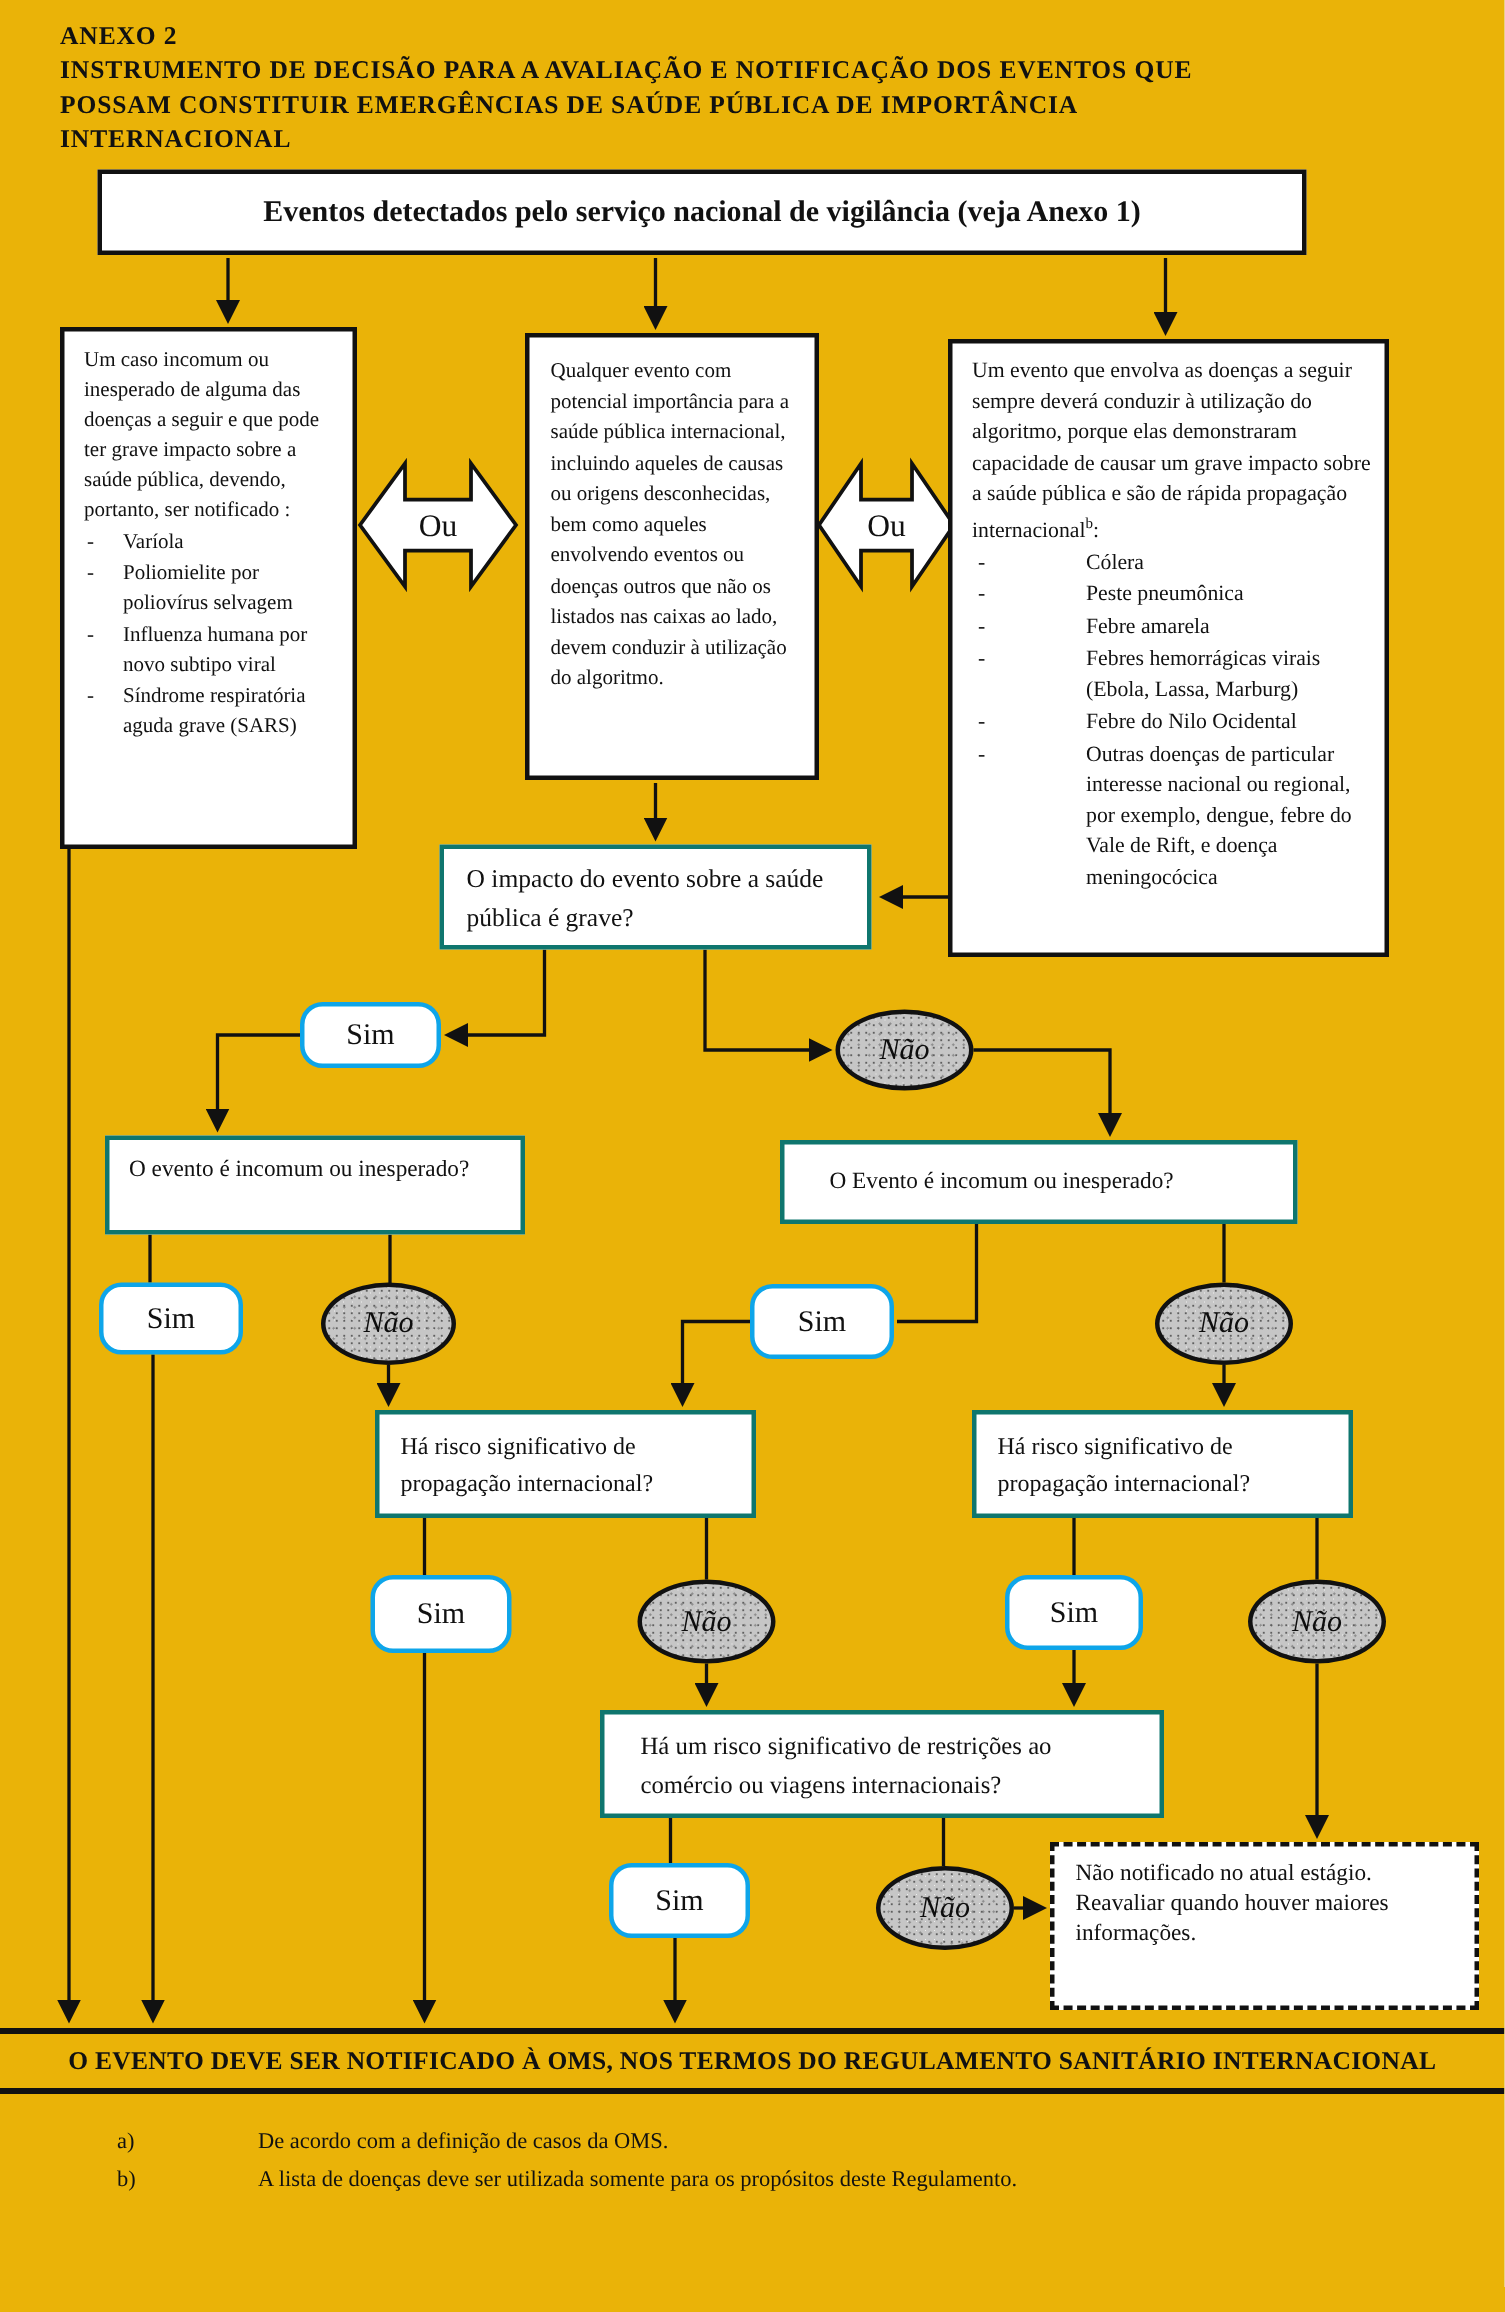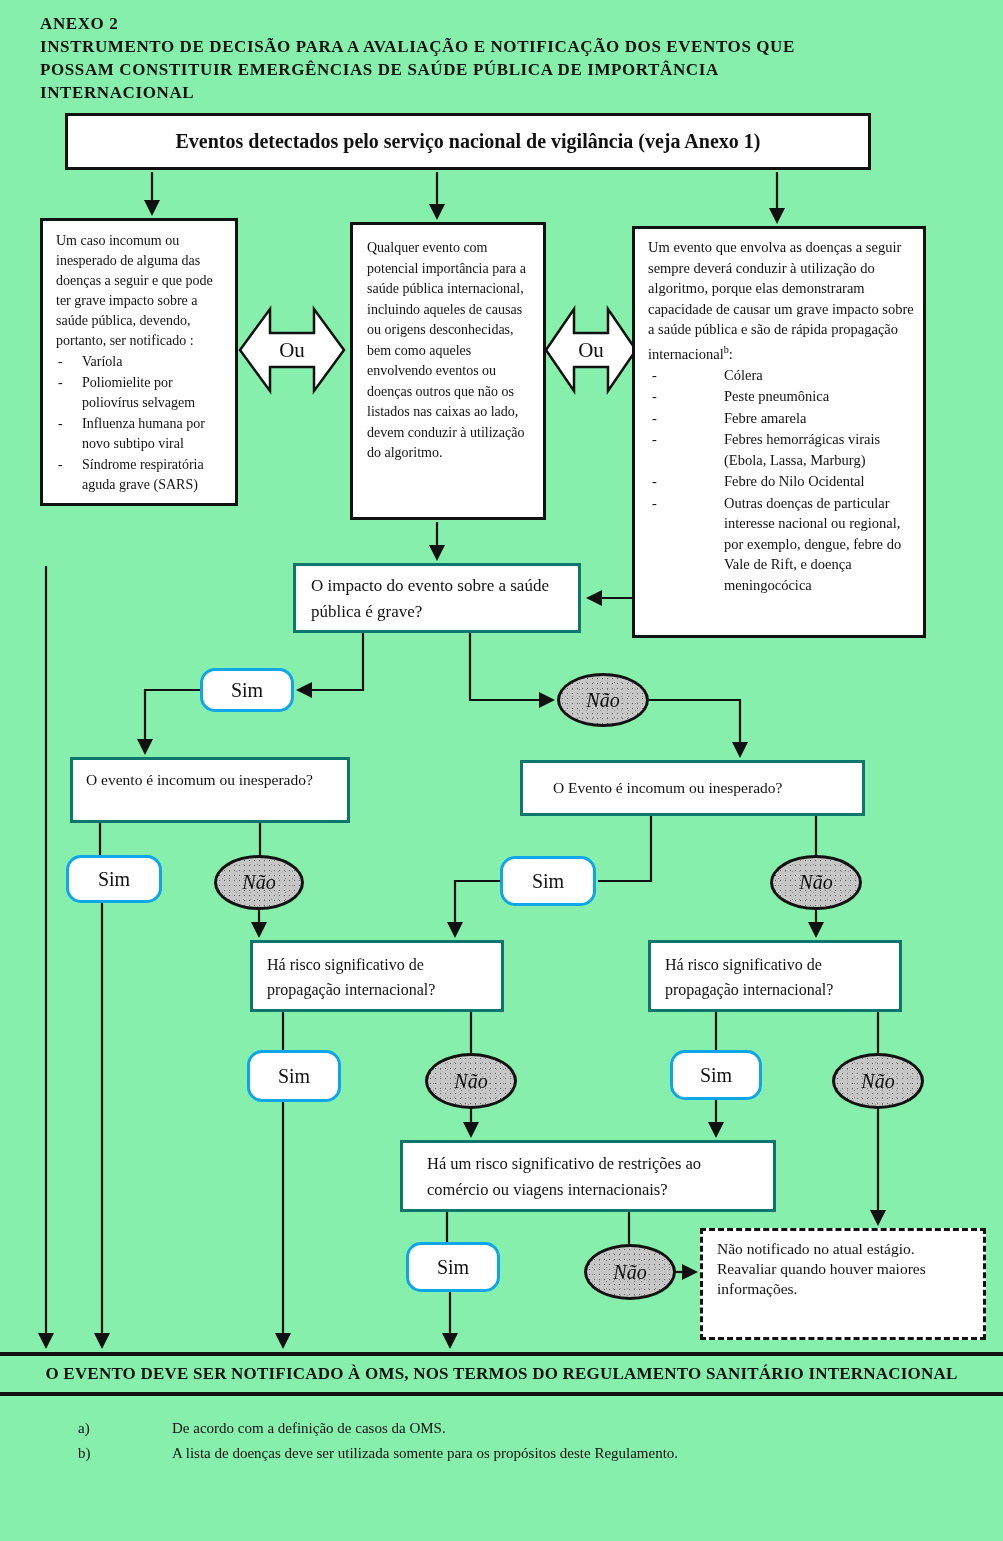--- a/index.html
+++ b/index.html
@@ -1,30 +1,30 @@
 <!DOCTYPE html>
 <html><head>
 <meta charset="utf-8">
 <style>
   html,body{margin:0;padding:0;background:#e8e8e8;}
   #page{
-    position:relative;width:1003px;height:1541px;background:#86efac;
+    position:relative;width:1003px;height:1541px;background:#eab308;
     font-family:"Liberation Serif","DejaVu Serif",serif;color:#111;
     margin:0 auto;overflow:hidden;
   }
   #connectors{position:absolute;left:0;top:0;z-index:1;pointer-events:none;}
   .abs{position:absolute;z-index:2;box-sizing:border-box;}
   .heading{left:40px;top:12px;width:920px;font-weight:bold;font-size:17px;line-height:23px;letter-spacing:0.6px;}
   .topbox{
     left:65px;top:113px;width:806px;height:57px;border:3px solid #111;background:#fff;
     display:flex;align-items:center;justify-content:center;
     font-weight:bold;font-size:20px;
   }
   .bigbox{border:3px solid #111;background:#fff;font-size:14px;line-height:20px;}
-  .leftbox{left:40px;top:218px;width:198px;height:288px;padding:10px 6px 0 13px;}
+  .leftbox{left:40px;top:218px;width:198px;height:348px;padding:10px 6px 0 13px;}
   .midbox{left:350px;top:222px;width:196px;height:298px;padding:13px 8px 0 14px;font-size:14px;line-height:20.5px;}
   .rightbox{left:632px;top:226px;width:294px;height:412px;padding:8px 6px 0 13px;font-size:14.5px;line-height:20.5px;}
   .li{display:flex;margin-top:1px;}
   .li .dash{flex:0 0 24px;text-align:left;padding-left:2px;}
   .rightbox .li .dash{flex:0 0 72px;padding-left:4px;}
   .li .txt{flex:1;}
   .qbox{border:3px solid #0f766e;background:#fff;}
   .q1{left:293px;top:563px;width:288px;height:70px;font-size:17px;line-height:26px;padding:7px 10px 0 15px;}
   .q2l{left:70px;top:757px;width:280px;height:66px;font-size:15.5px;line-height:23px;padding:8px 10px 0 13px;}
   .q2r{left:520px;top:760px;width:345px;height:56px;font-size:15.5px;display:flex;align-items:center;padding-left:30px;}

